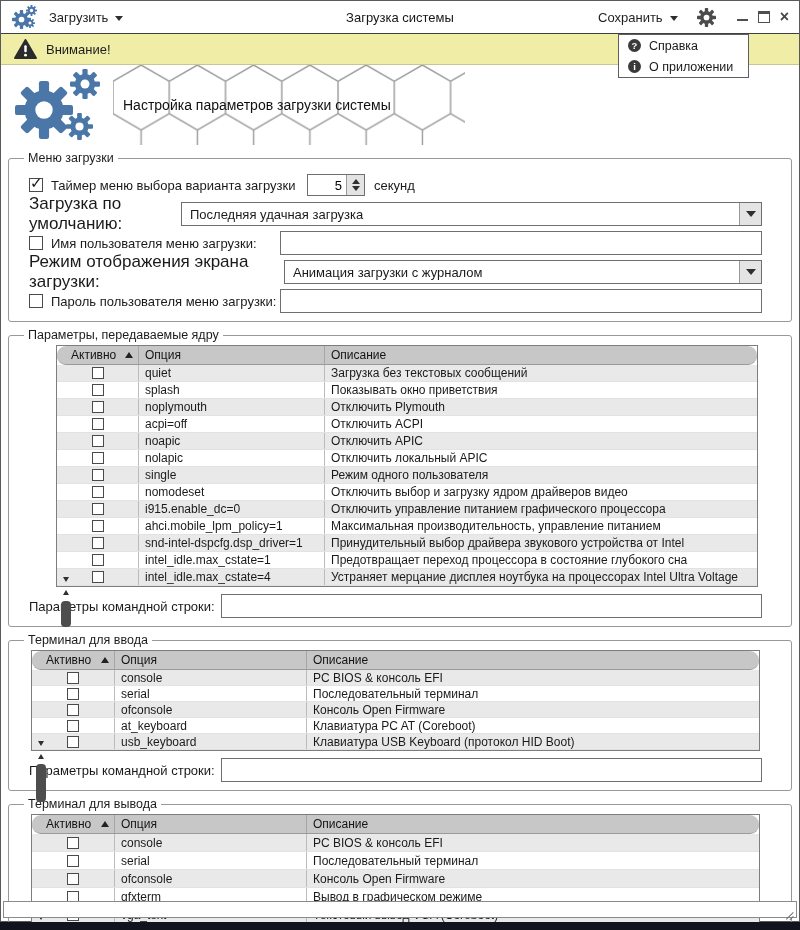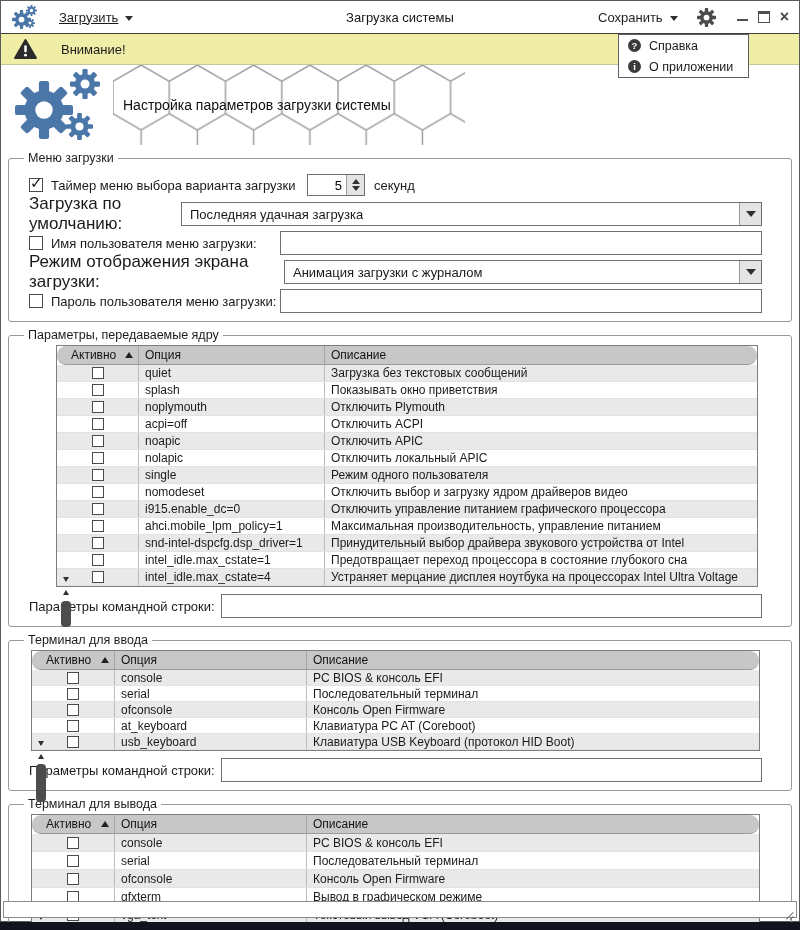--- a/index.html
+++ b/index.html
@@ -4,35 +4,35 @@
 <style>
   html,body{margin:0;padding:0;background:#e9e9e9;}
   body{width:800px;height:930px;position:relative;overflow:hidden;
        font-family:"Liberation Sans","DejaVu Sans",sans-serif;color:#1a1a1a;}
   .window{position:absolute;left:0;top:0;width:800px;height:922px;background:#fff;
           border:1px solid #5a5a5a;box-sizing:border-box;}
 
   
   .toolbar{height:32px;border-bottom:1px solid #3f3f3f;display:flex;align-items:center;
            padding:0 10px;position:relative;background:#fff;}
-  .tb-left{display:flex;align-items:center;gap:14px;text-decoration:underline;}
+  .tb-left{display:flex;align-items:center;gap:4px;}
   .tb-btn{display:flex;align-items:center;gap:7px;background:none;border:none;
           font:13px "Liberation Sans","DejaVu Sans",sans-serif;color:#1f1f1f;cursor:default;padding:2px 4px;}
   .caret{width:0;height:0;border-left:4px solid transparent;border-right:4px solid transparent;
          border-top:5px solid #2e2e2e;margin-top:2px;}
   .tb-title{position:absolute;left:0;right:0;text-align:center;font-size:13px;color:#161616;pointer-events:none;}
   .tb-right{margin-left:auto;display:flex;align-items:center;gap:15px;position:relative;z-index:5;}
   .winctl{display:flex;align-items:center;gap:10px;margin-left:6px;}
   .wc-min{width:11px;height:2px;background:#4f4f4f;margin-top:6px;}
   .wc-max{width:10px;height:8px;border:1px solid #4f4f4f;border-top:3px solid #4f4f4f;background:#fff;}
   .wc-close{font-size:16px;line-height:14px;color:#474747;font-weight:bold;}
 
   
   .warnbar{height:30px;background:#f0eda6;border-bottom:1px solid #c8c598;display:flex;
-           align-items:center;gap:24px;padding:0 13px;}
+           align-items:center;gap:9px;padding:0 13px;}
   .warn-text{font-size:13px;color:#1c1c1c;}
 
   
   .menu-popup{position:absolute;left:617px;top:33px;width:129px;background:#fff;
               border:1px solid #5f5f5f;z-index:30;}
   .menu-item{height:21px;display:flex;align-items:center;gap:8px;padding:0 9px;font-size:12.5px;}
   .circle-icon{width:13px;height:13px;min-width:13px;border-radius:50%;background:#3a3a3a;color:#fff;
                font-size:9.5px;font-weight:bold;display:flex;align-items:center;justify-content:center;}
 
   

